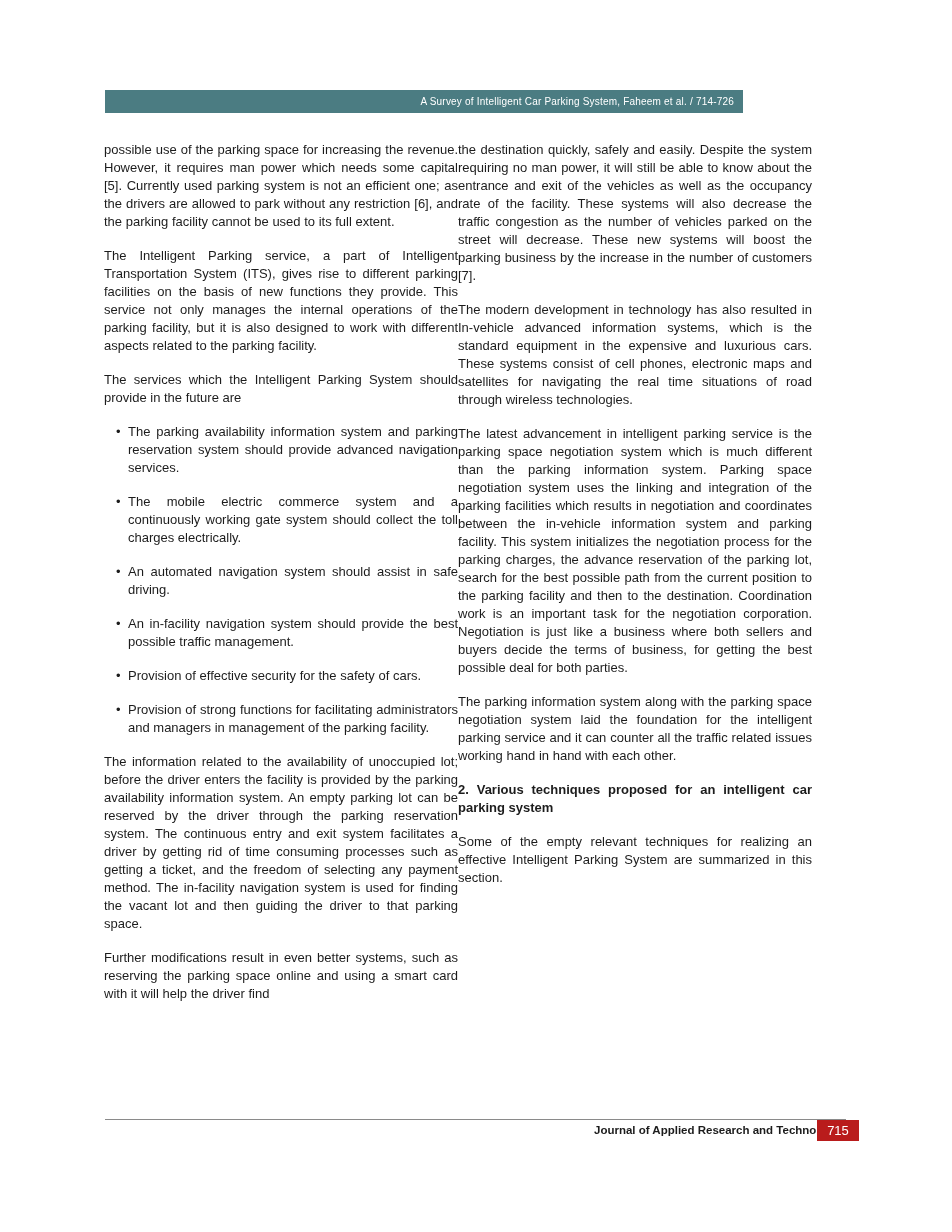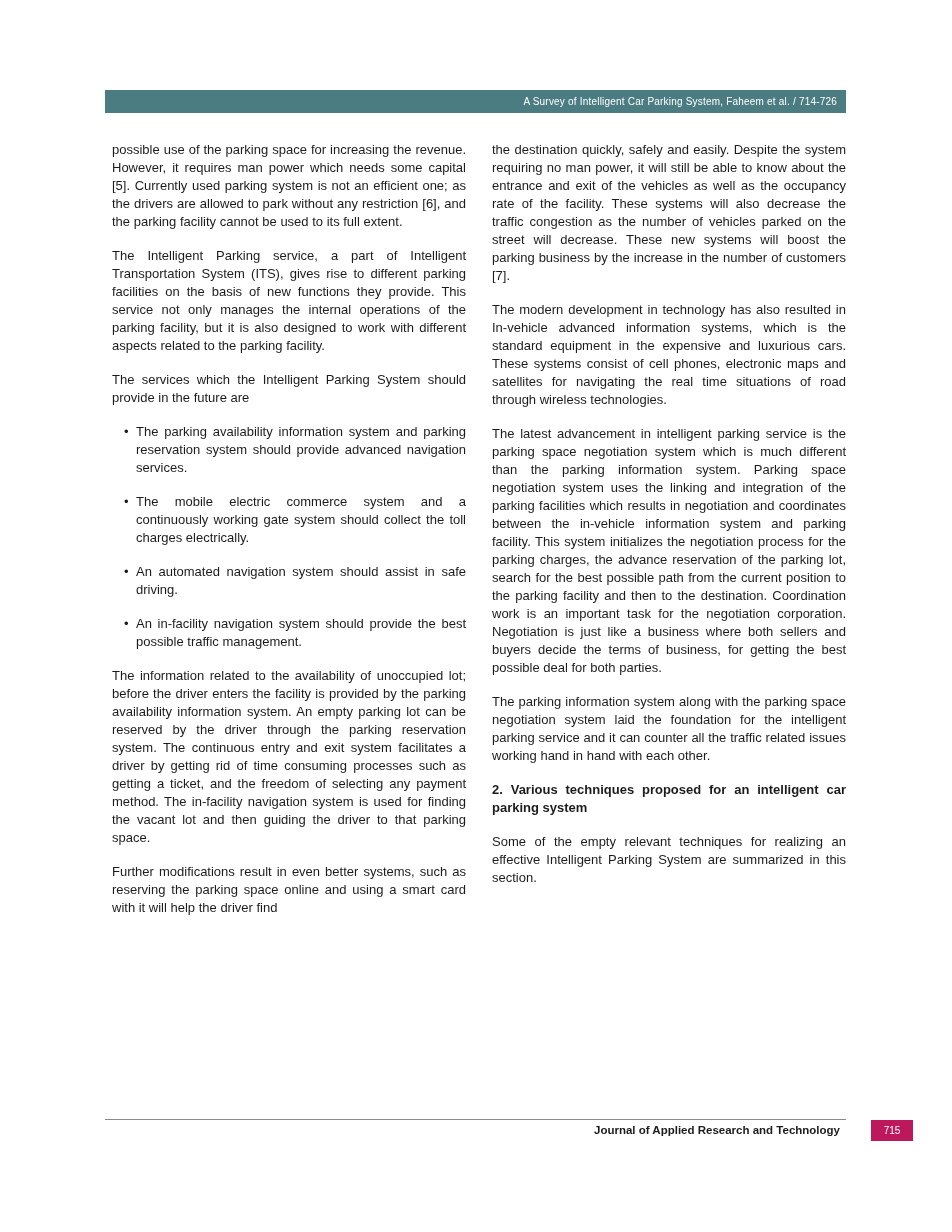--- a/index.html
+++ b/index.html
@@ -17,40 +17,39 @@
   }
   .page {
     position: absolute;
     inset: 0;
   }
   
   .header-bar {
     position: absolute;
     left: 105px;
     top: 90px;
-    width: 741px;
+    width: 638px;
     height: 23px;
     background: #4b7c82;
     color: #ffffff;
     font-size: 10px;
     letter-spacing: 0.2px;
     display: flex;
     align-items: center;
     justify-content: flex-end;
     padding-right: 9px;
     box-sizing: border-box;
   }
   
   .columns {
     position: absolute;
-    left: 112px;
+    left: 104px;
     top: 141px;
     width: 734px;
     display: flex;
-    gap: 26px;
   }
   .col {
     width: 354px;
     font-size: 13px;
     line-height: 18px;
     text-align: justify;
   }
   .col p {
     margin: 0 0 16px 0;
   }
@@ -94,27 +93,27 @@
   .footer-journal {
     position: absolute;
     top: 1124px;
     right: 112px;
     font-size: 11.5px;
     color: #1c1c1c;
     font-weight: bold;
   }
   .page-badge {
     position: absolute;
-    left: 871px;
+    left: 817px;
     top: 1120px;
     width: 42px;
     height: 21px;
-    background: #be185d;
+    background: #b91c1c;
     color: #ffffff;
-    font-size: 10px;
+    font-size: 13px;
     display: flex;
     align-items: center;
     justify-content: center;
   }
 </style>
 </head>
 <body>
 
 <div class="page">
 
@@ -139,20 +138,28 @@
           <span class="bullet-text">The mobile electric commerce system and a continuously working gate system should collect the toll charges electrically.</span>
         </div>
         <div class="bullet">
           <span class="dot"></span>
           <span class="bullet-text">An automated navigation system should assist in safe driving.</span>
         </div>
         <div class="bullet">
           <span class="dot"></span>
           <span class="bullet-text">An in-facility navigation system should provide the best possible traffic management.</span>
         </div>
+        <div class="bullet">
+          <span class="dot"></span>
+          <span class="bullet-text">Provision of effective security for the safety of cars.</span>
+        </div>
+        <div class="bullet">
+          <span class="dot"></span>
+          <span class="bullet-text">Provision of strong functions for facilitating administrators and managers in management of the parking facility.</span>
+        </div>
       </div>
 
       <p>The information related to the availability of unoccupied lot; before the driver enters the facility is provided by the parking availability information system. An empty parking lot can be reserved by the driver through the parking reservation system. The continuous entry and exit system facilitates a driver by getting rid of time consuming processes such as getting a ticket, and the freedom of selecting any payment method. The in-facility navigation system is used for finding the vacant lot and then guiding the driver to that parking space.</p>
       <p>Further modifications result in even better systems, such as reserving the parking space online and using a smart card with it will help the driver find</p>
     </div>
 
     <div class="col">
       <p>the destination quickly, safely and easily. Despite the system requiring no man power, it will still be able to know about the entrance and exit of the vehicles as well as the occupancy rate of the facility. These systems will also decrease the traffic congestion as the number of vehicles parked on the street will decrease. These new systems will boost the parking business by the increase in the number of customers [7].</p>
       <p>The modern development in technology has also resulted in In-vehicle advanced information systems, which is the standard equipment in the expensive and luxurious cars. These systems consist of cell phones, electronic maps and satellites for navigating the real time situations of road through wireless technologies.</p>
       <p>The latest advancement in intelligent parking service is the parking space negotiation system which is much different than the parking information system. Parking space negotiation system uses the linking and integration of the parking facilities which results in negotiation and coordinates between the in-vehicle information system and parking facility. This system initializes the negotiation process for the parking charges, the advance reservation of the parking lot, search for the best possible path from the current position to the parking facility and then to the destination. Coordination work is an important task for the negotiation corporation. Negotiation is just like a business where both sellers and buyers decide the terms of business, for getting the best possible deal for both parties.</p>

